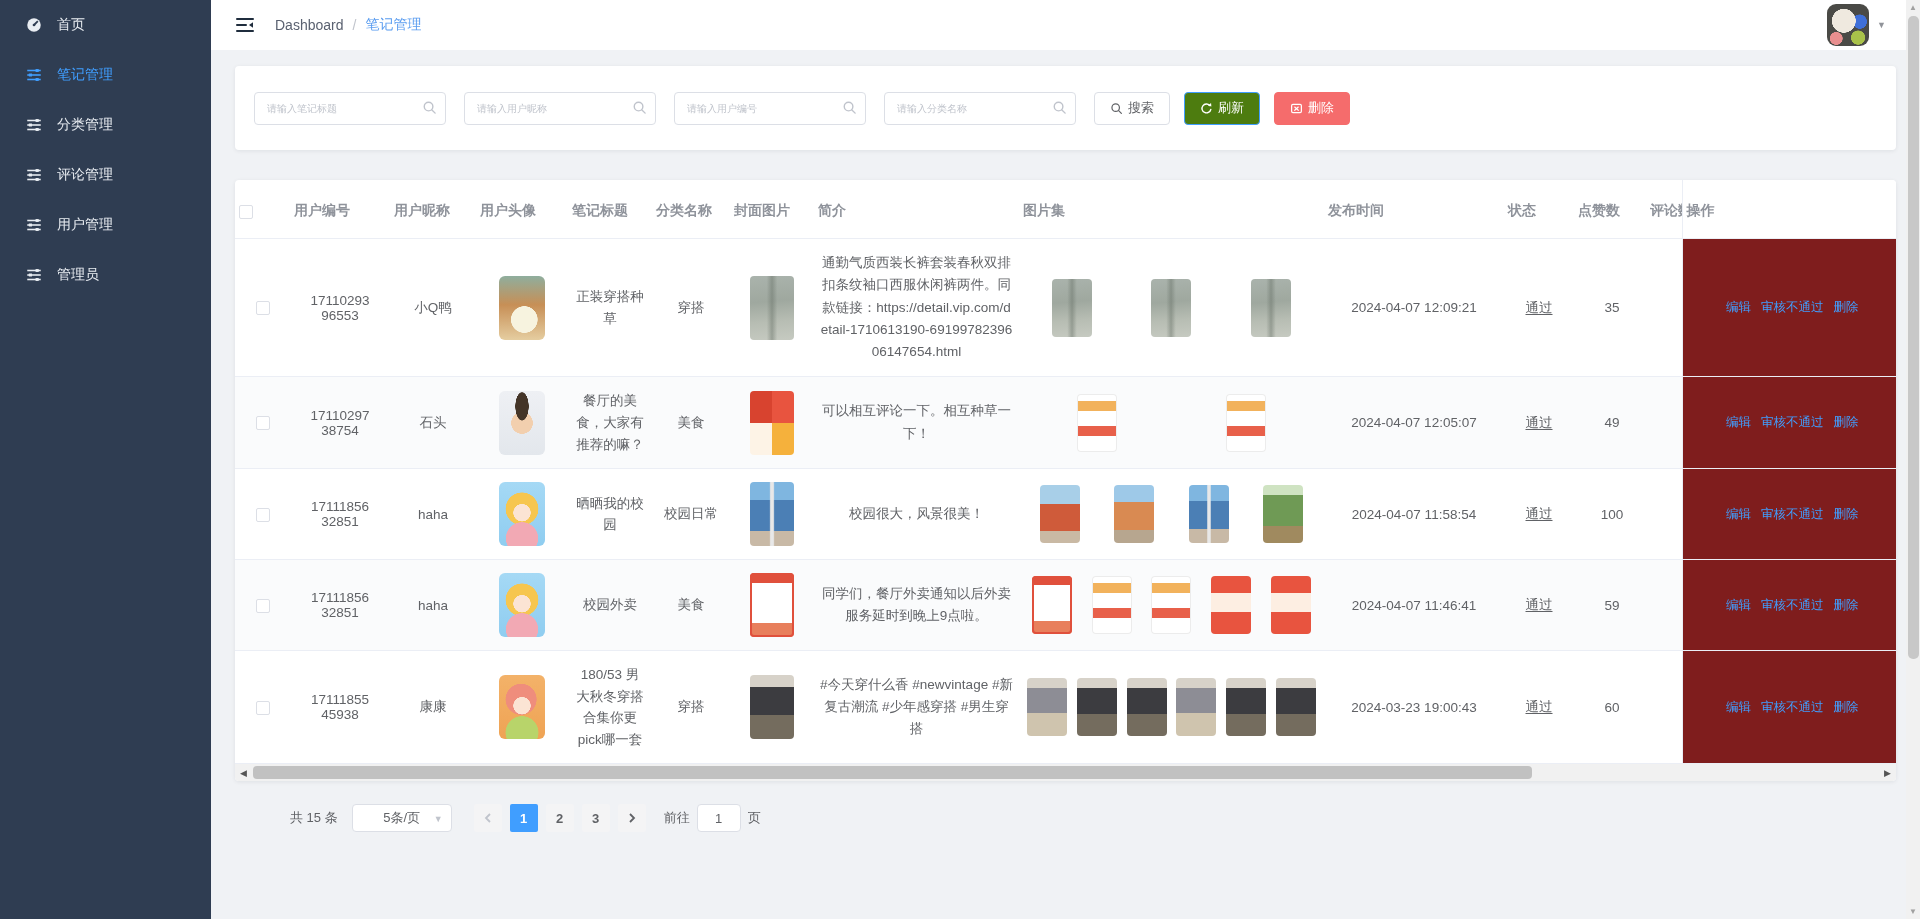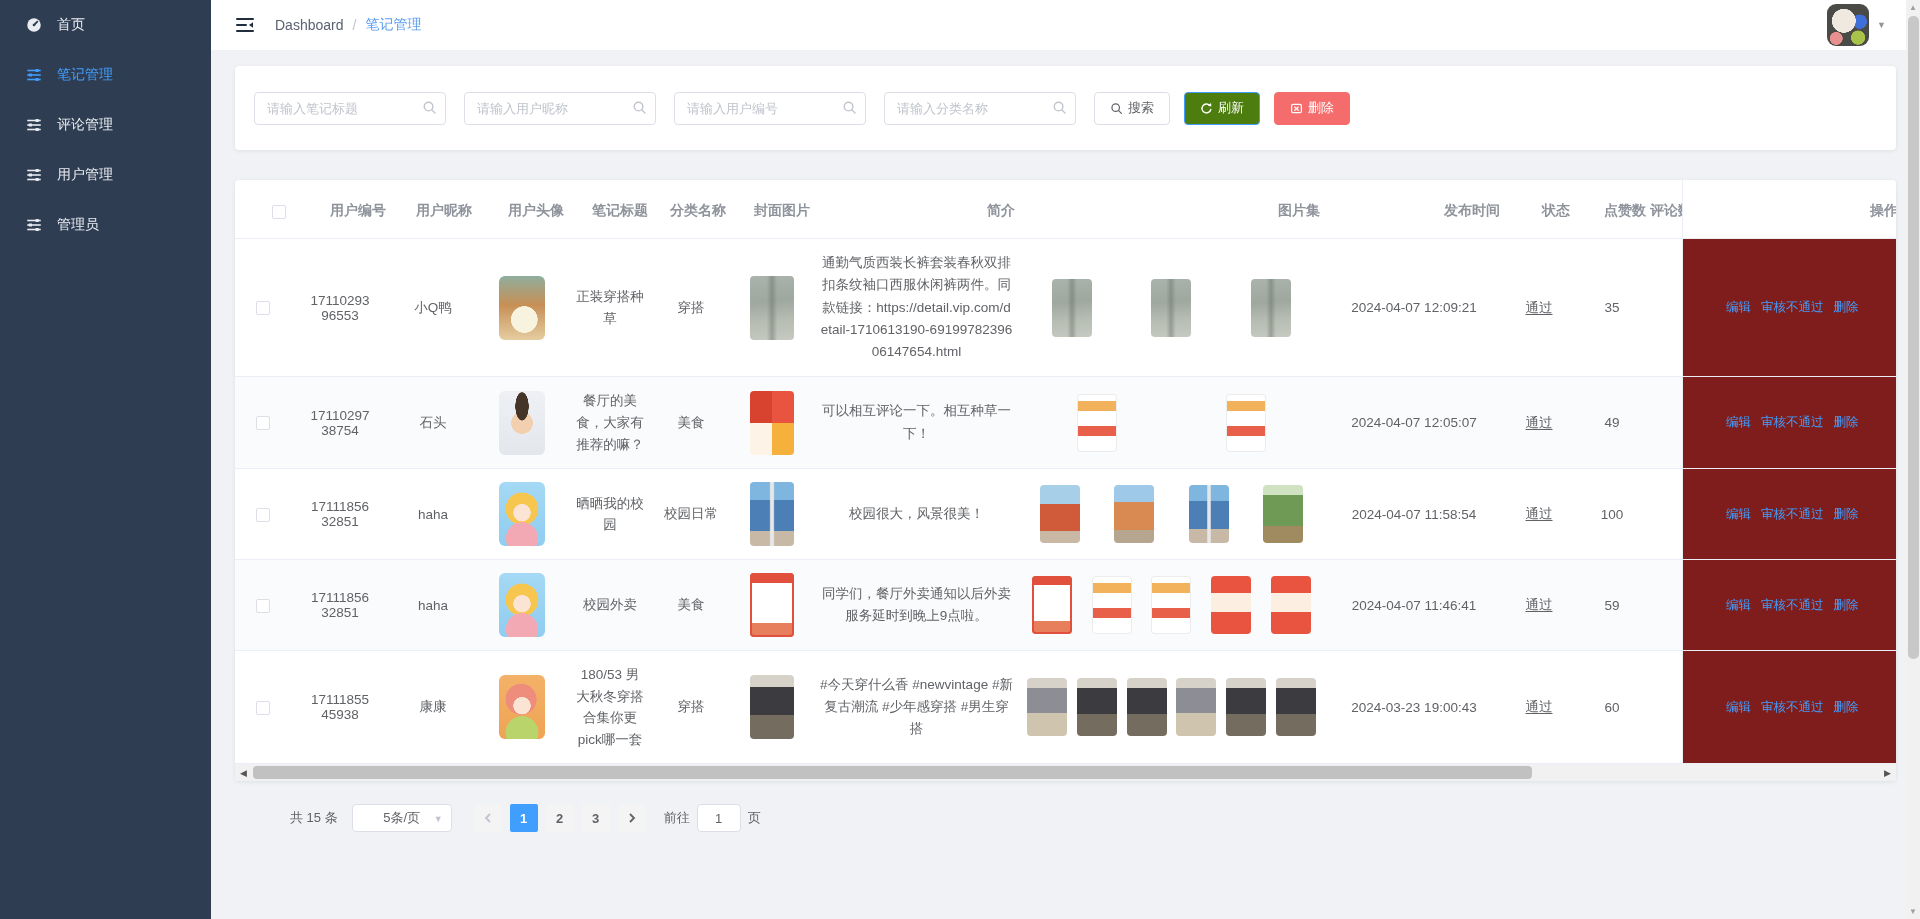--- a/index.html
+++ b/index.html
@@ -39,38 +39,38 @@
   .caret { font-size:9px; color:#909399; cursor:pointer; }
 
   .content { flex:1; padding:16px 24px 0 24px; overflow:hidden; }
   .card { background:#fff; border-radius:4px; box-shadow:0 1px 4px rgba(0,21,41,.08); }
 
   
   .search-card { height:84px; display:flex; align-items:center; padding:0 19px; }
   .search-row { display:flex; align-items:center; }
   .inp { position:relative; width:192px; height:33px; margin-right:18px; }
   .inp input { width:100%; height:100%; border:1px solid #dcdfe6; border-radius:4px;
-    padding:0 30px 0 12px; font-size:13px; color:#606266; outline:none;
+    padding:0 30px 0 12px; font-size:10px; color:#606266; outline:none;
     font-family:inherit; }
   .inp input::placeholder { color:#c0c4cc; }
   .inp-ico { position:absolute; right:9px; top:8px; width:15px; height:15px; color:#c0c4cc; }
   .inp-ico svg { width:15px; height:15px; }
   .btn { display:inline-flex; align-items:center; gap:5px; height:33px; padding:0 15px;
     border-radius:4px; border:1px solid #dcdfe6; background:#fff; color:#606266;
     font-size:13px; cursor:pointer; margin-right:14px; font-family:inherit; }
   .btn .b-ico { width:13px; height:13px; display:inline-flex; }
   .btn .b-ico svg { width:13px; height:13px; }
   .btn.primary { background:#4d7c0f; border-color:#409EFF; color:#fff; }
   .btn.danger  { background:#f56c6c; border-color:#f56c6c; color:#fff; }
 
   
   .table-card { margin-top:30px; overflow:hidden; position:relative; }
   table { width:100%; border-collapse:collapse; table-layout:fixed; }
   th { color:#8f939b; font-weight:700; font-size:14px; padding:22px 4px 18px;
-    border-bottom:1px solid #ebeef5; text-align:right; }
+    border-bottom:1px solid #ebeef5; text-align:left; }
   td { font-size:13.5px; color:#606266; padding:13px 6px; text-align:center;
     border-bottom:1px solid #ebeef5; vertical-align:middle; }
   tbody tr:nth-child(even) { background:#fafbfc; }
   .c-id, .c-intro { word-break:break-all; }
   .c-id { padding:13px 18px; }
   .c-intro { line-height:1.65; }
   .c-title { line-height:1.6; }
   .c-time { font-size:13.5px; }
   .cb { display:inline-block; width:14px; height:14px; border:1px solid #dcdfe6;
     border-radius:2px; background:#fff; cursor:pointer; vertical-align:middle; }
@@ -171,20 +171,35 @@
                 <line x1="2" y1="4" x2="14" y2="4"></line>
                 <line x1="2" y1="8" x2="14" y2="8"></line>
                 <line x1="2" y1="12" x2="14" y2="12"></line>
               </g>
               <rect x="9.4" y="2.7" width="2.8" height="2.6" fill="currentColor"></rect>
               <rect x="3.4" y="6.7" width="2.8" height="2.6" fill="currentColor"></rect>
               <rect x="9.4" y="10.7" width="2.8" height="2.6" fill="currentColor"></rect>
             </svg>
           </span>
           <span class="mi-label">笔记管理</span>
+        </div>
+        <div class="menu-item">
+          <span class="mi-icon">
+            <svg viewBox="0 0 16 16">
+              <g stroke="currentColor" stroke-width="1.4">
+                <line x1="2" y1="4" x2="14" y2="4"></line>
+                <line x1="2" y1="8" x2="14" y2="8"></line>
+                <line x1="2" y1="12" x2="14" y2="12"></line>
+              </g>
+              <rect x="9.4" y="2.7" width="2.8" height="2.6" fill="currentColor"></rect>
+              <rect x="3.4" y="6.7" width="2.8" height="2.6" fill="currentColor"></rect>
+              <rect x="9.4" y="10.7" width="2.8" height="2.6" fill="currentColor"></rect>
+            </svg>
+          </span>
+          <span class="mi-label">分类管理</span>
         </div>
         <div class="menu-item">
           <span class="mi-icon">
             <svg viewBox="0 0 16 16">
               <g stroke="currentColor" stroke-width="1.4">
                 <line x1="2" y1="4" x2="14" y2="4"></line>
                 <line x1="2" y1="8" x2="14" y2="8"></line>
                 <line x1="2" y1="12" x2="14" y2="12"></line>
               </g>
               <rect x="9.4" y="2.7" width="2.8" height="2.6" fill="currentColor"></rect>

